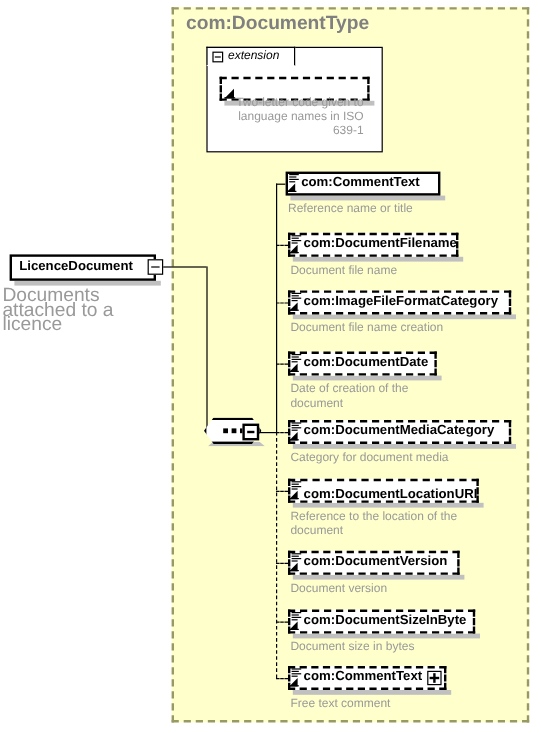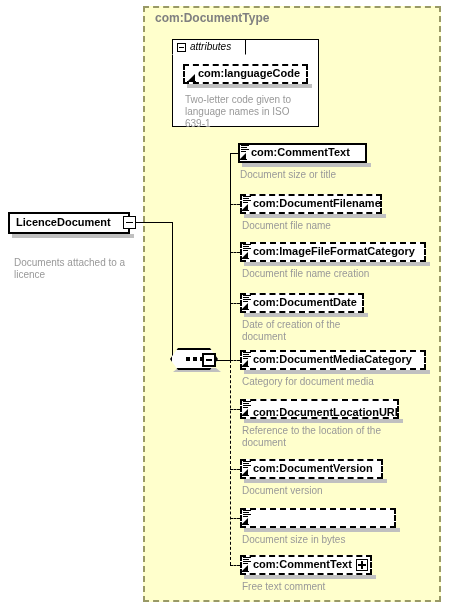--- a/index.html
+++ b/index.html
@@ -29,21 +29,21 @@
     width: 298px;
     height: 596px;
     background: #ffffcc;
     border: 2px dashed #999966;
     box-sizing: border-box;
   }
   .ctype-title {
     position: absolute;
     left: 155px;
     top: 11px;
-    font-size: 12px;
+    font-size: 16px;
     font-weight: bold;
     color: #808080;
     white-space: nowrap;
   }
 
   
   .attr-panel {
     position: absolute;
     left: 172px;
     top: 39px;
@@ -135,27 +135,26 @@
     content: "";
     position: absolute;
     left: 2px;
     top: 5px;
     width: 7px;
     height: 1px;
     background: #000000;
   }
   .root-annot {
     position: absolute;
-    left: 14px;
+    left: 2px;
     top: 241px;
     width: 125px;
-    font-size: 10px;
+    font-size: 16px;
     color: #999999;
     line-height: 12px;
-    margin-top: 16px;
   }
 
   
   .el {
     position: absolute;
     height: 20px;
     background: #ffffff;
     box-sizing: border-box;
   }
   .el.required { border: 2px solid #000000; }
@@ -352,27 +351,26 @@
 <body>
 
 <div id="canvas">
 
   <div class="ctype-region"></div>
   <div class="ctype-title">com:DocumentType</div>
 
   <div class="attr-panel"></div>
   <div class="attr-tab"></div>
   <div class="attr-tab-minus"></div>
-  <div class="attr-tab-label">attributes</div>
+  <div class="attr-tab-label">extension</div>
 
   <div class="el optional" style="left:183px; top:64px; width:125px;"></div>
   <div class="el-shadow" style="left:187px; top:84px; width:125px;"></div>
   <div class="icon-attr" style="left:187px; top:74px;"></div>
-  <div class="el-label" style="left:198px; top:67px;">com:languageCode</div>
-  <div class="el-annot" style="left:185px; top:94px; width:118px;">Two-letter code given to language names in ISO 639-1</div>
+  <div class="el-annot" style="left:185px; top:80px; width:118px;text-align:right;">Two-letter code given to language names in ISO 639-1</div>
 
   <div class="root-shadow"></div>
   <div class="root-box"></div>
   <div class="root-label">LicenceDocument</div>
   <div class="root-minus"></div>
   <div class="root-annot">Documents attached to a licence</div>
 
   <div class="line line-h" style="left:136px; top:222px; width:36px;"></div>
 
   <div class="line line-v" style="left:172px; top:222px; height:138px;"></div>
@@ -410,21 +408,21 @@
   <div class="icon-el" style="left:239px; top:145px;">
       <span class="bars">
         <i></i>
         <i></i>
         <i></i>
         <i></i>
       </span>
       <span class="arrow"></span>
     </div>
   <div class="el-label" style="left:251px; top:146px;">com:CommentText</div>
-  <div class="el-annot" style="left:240px; top:169px; width:190px;">Document size or title</div>
+  <div class="el-annot" style="left:240px; top:169px; width:190px;">Reference name or title</div>
 
   <div class="el-shadow" style="left:244px; top:214px; width:142px;"></div>
   <div class="el optional" style="left:240px; top:194px; width:142px;"></div>
   <div class="icon-el" style="left:241px; top:196px;">
       <span class="bars">
         <i></i>
         <i></i>
         <i></i>
         <i></i>
       </span>
@@ -507,20 +505,21 @@
   <div class="el optional" style="left:240px; top:508px; width:156px;"></div>
   <div class="icon-el" style="left:241px; top:510px;">
       <span class="bars">
         <i></i>
         <i></i>
         <i></i>
         <i></i>
       </span>
       <span class="arrow"></span>
     </div>
+  <div class="el-label" style="left:253px; top:511px;">com:DocumentSizeInByte</div>
   <div class="el-annot" style="left:242px; top:534px; width:190px;">Document size in bytes</div>
 
   <div class="el-shadow" style="left:244px; top:575px; width:132px;"></div>
   <div class="el optional" style="left:240px; top:555px; width:132px;"></div>
   <div class="icon-el" style="left:241px; top:557px;">
       <span class="bars">
         <i></i>
         <i></i>
         <i></i>
         <i></i>

